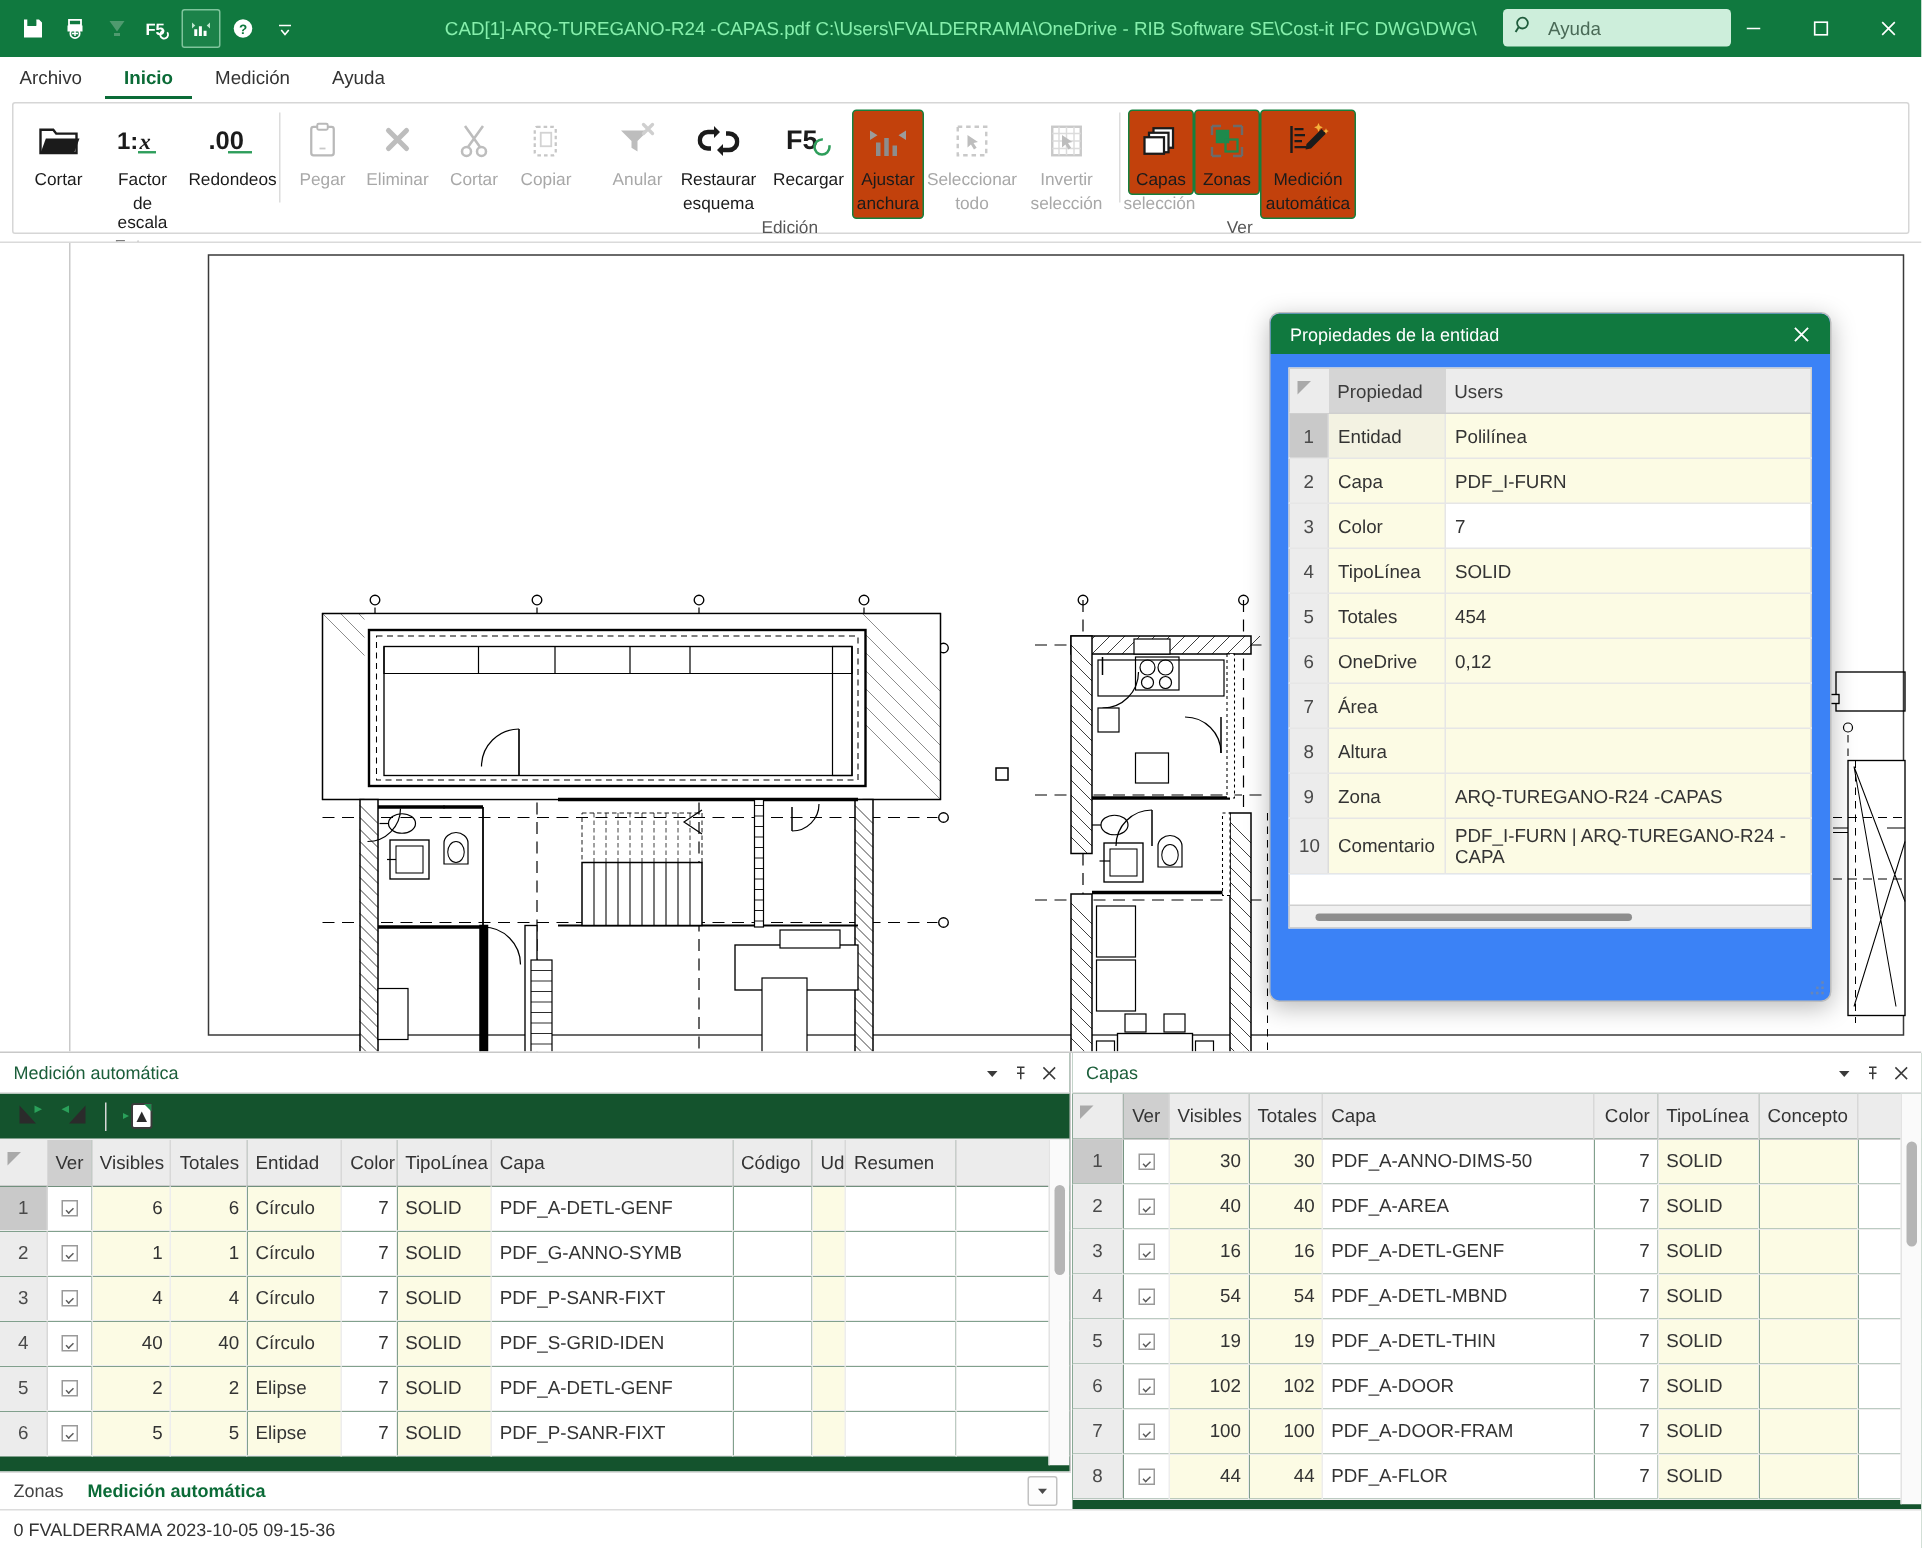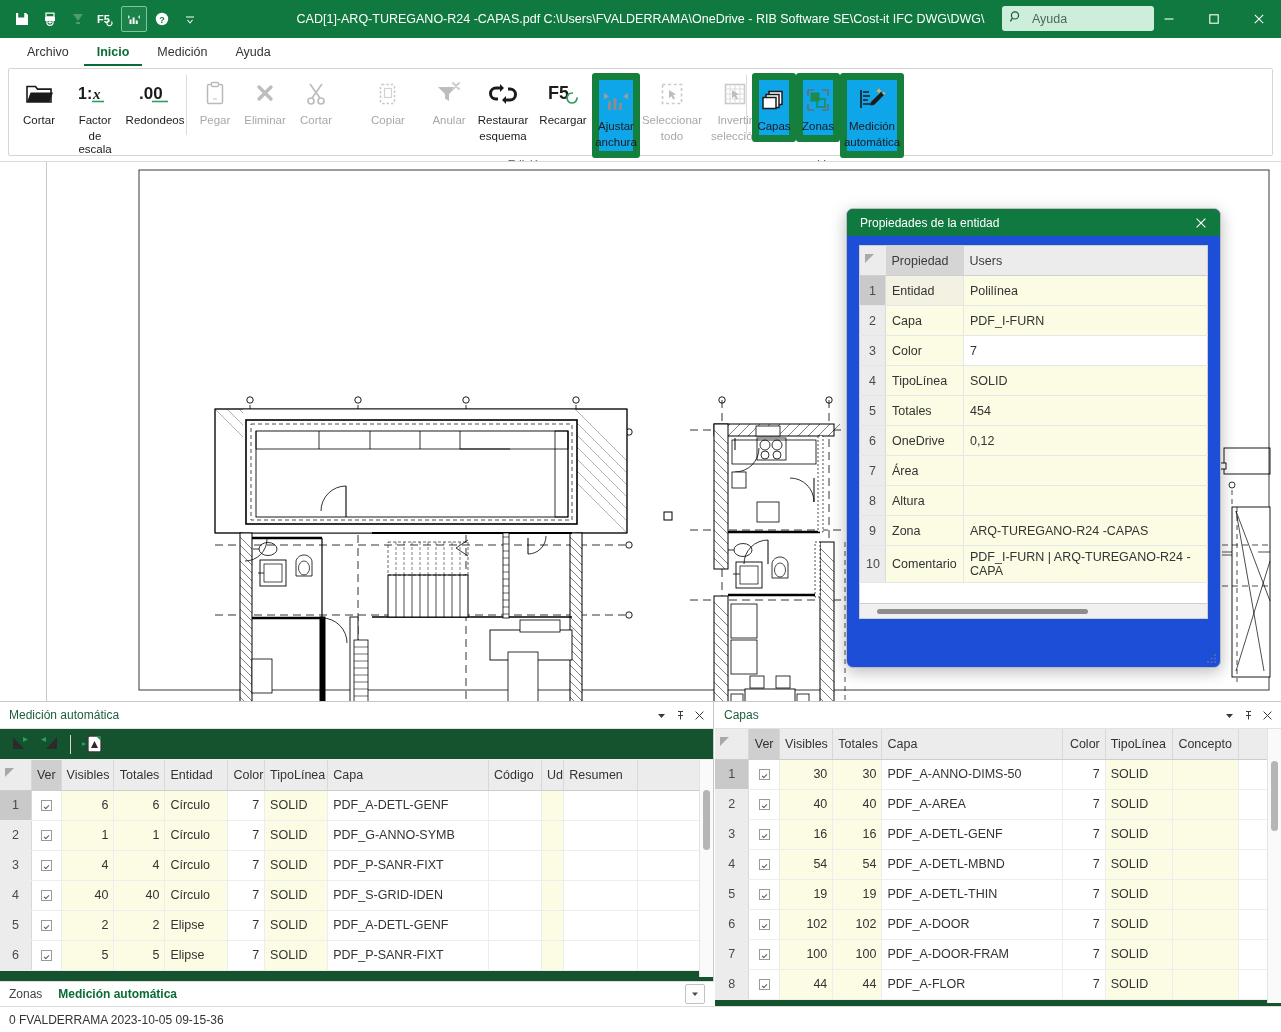--- a/index.html
+++ b/index.html
@@ -20,21 +20,21 @@
   }
   .qat { display:flex; align-items:center; gap:2px; padding-left:9px; }
   .qat-btn {
     width:26px; height:26px; display:flex; align-items:center; justify-content:center;
     border-radius:2px; color:#ffffff;
   }
   .qat-btn.boxed { border:1px solid #7fc49c; background:#1b8249; }
   .qat-btn svg { display:block; }
   .title-text {
     position:absolute; left:0; right:0; text-align:center;
-    color:#ffffff; font-size:12.5px; pointer-events:none;
+    color:#86efac; font-size:12.5px; pointer-events:none;
     white-space:nowrap;
   }
   .search-wrap {
     position:absolute; right:127px; top:6px;
     width:152px; height:25px; background:#cdeedb;
     border-radius:3px; display:flex; align-items:center; padding:0 7px; gap:7px;
   }
   .search-wrap input {
     border:none; background:transparent; outline:none;
     font-family:"Liberation Sans", sans-serif; font-size:12.5px;
@@ -42,21 +42,21 @@
   }
   .search-wrap input::placeholder { color:#4a6a57; }
   .wincontrols { position:absolute; right:0; top:0; height:38px; display:flex; }
   .wc {
     width:45px; height:38px; display:flex; align-items:center; justify-content:center;
     color:#fff;
   }
 
   
   .ribbon { position:absolute; left:0; top:38px; width:1281px; height:122px; background:#ffffff; }
-  .ribbon-tabs { display:flex; align-items:flex-end; height:27px; padding-left:14px; gap:2px; }
+  .ribbon-tabs { display:flex; align-items:flex-end; height:27px; gap:2px; }
   .rtab {
     padding:4px 13px 5px; font-size:12.5px; color:#333;
     border-bottom:2px solid transparent; position:relative; top:1px;
   }
   .rtab.active { color:#0b6b37; font-weight:bold; border-bottom:2px solid #0b6b37; }
   .ribbon-body {
     margin:3px 8px 0 8px; height:88px;
     border:1px solid #d6d6d6; border-radius:2px; background:#fff;
     display:flex; align-items:stretch; position:relative;
   }
@@ -65,34 +65,34 @@
   .rgroup-title { text-align:center; font-size:11.5px; color:#555; padding-bottom:3px; }
   .rsep { width:1px; background:#dcdcdc; margin:6px 2px 20px; }
   .rbtn {
     width:auto; min-width:44px; padding:3px 5px 2px;
     display:flex; flex-direction:column; align-items:center; gap:3px;
     font-size:11.5px; color:#1b1b1b; text-align:center; line-height:1.12;
     border:1px solid transparent; border-radius:3px;
   }
   .rbtn .ic { height:34px; display:flex; align-items:center; justify-content:center; }
   .rbtn.disabled { color:#a8a8a8;text-align:right; }
-  .rbtn.toggled { background:#0ea5e9; border:7px solid #15803d; }
+  .rbtn.toggled { background:#c2410c; border:1px solid #15803d; }
   .rbtn .lbl2 { display:block; }
 
   
   .canvas {
     position:absolute; left:0; top:161px; width:1281px; height:540px;
     background:#ffffff; border-top:1px solid #dadada; overflow:hidden;
   }
   .canvas-left-rule { position:absolute; left:46px; top:0; width:1px; height:540px; background:#c9c9c9; }
 
   
   .dlg {
     position:absolute; left:846px; top:208px; width:375px; height:460px;
-    background:#1d4ed8; border:1px solid #bdbdbd; border-radius:7px;
+    background:#3b82f6; border:1px solid #bdbdbd; border-radius:7px;
     box-shadow:0 4px 16px rgba(0,0,0,0.27); overflow:hidden;
   }
   .dlg-title {
     height:27px; background:#10793f; color:#fff;
     display:flex; align-items:center; padding:0 6px 0 13px;
     font-size:12px; border-radius:6px 6px 0 0;
   }
   .dlg-title .t { flex:1; }
   .dlg-close { width:26px; height:24px; display:flex; align-items:center; justify-content:center; color:#fff; }
   .dlg-body { padding:9px 12px 12px 12px; height:433px; }
@@ -347,21 +347,21 @@
           <div class="rbtn disabled" style="min-width:48px;">
             <span class="ic">
               <svg width="26" height="28" viewBox="0 0 26 28">
                   <path d="M7 4l10 14M19 4L9 18" stroke="#bdbdbd" stroke-width="1.7" fill="none"></path>
                   <circle cx="8" cy="21" r="3" fill="none" stroke="#bdbdbd" stroke-width="1.7"></circle>
                   <circle cx="18" cy="21" r="3" fill="none" stroke="#bdbdbd" stroke-width="1.7"></circle>
                 </svg>
             </span>
             <span>Cortar</span>
           </div>
-          <div class="rbtn disabled" style="min-width:48px;margin-left:24px;">
+          <div class="rbtn disabled" style="min-width:48px;">
             <span class="ic">
               <svg width="26" height="28" viewBox="0 0 26 28">
                   <rect x="5.5" y="4.5" width="14" height="19" rx="1.5" fill="none" stroke="#c7c7c7" stroke-width="1.5" stroke-dasharray="2.4 2"></rect>
                   <rect x="9.5" y="8.5" width="7" height="9" fill="none" stroke="#d3d3d3" stroke-width="1.2"></rect>
                 </svg>
             </span>
             <span>Copiar</span>
           </div>
 
           <div class="rsep" style="margin:6px 7px 20px;"></div>

